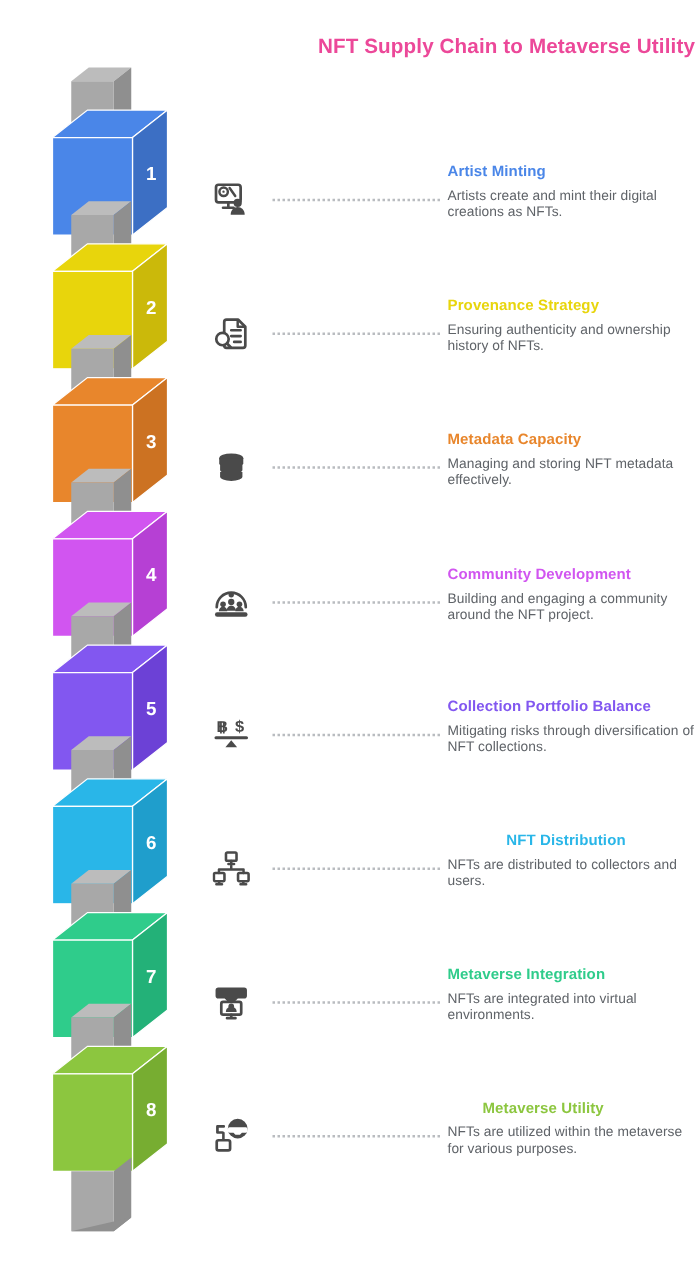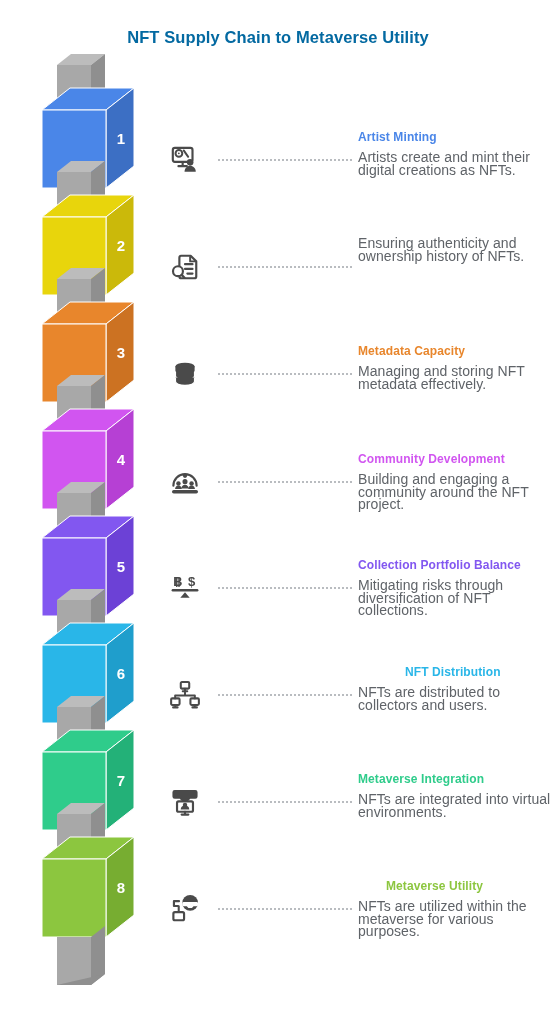--- a/index.html
+++ b/index.html
@@ -9,24 +9,24 @@
     background: #ffffff;
     font-family: "Liberation Sans", sans-serif;
     overflow: hidden;
   }
   #page { position: relative; width: 556px; height: 1024px; background: #fff; }
 
   
   #title {
     position: absolute;
     top: 28px; left: 0; width: 556px;
-    text-align: center;
+    text-align: right;
     font-size: 16.5px;
     font-weight: bold;
-    color: #0369a1;
+    color: #ec4899;
     letter-spacing: 0.1px;
   }
 
   
   #stack { position: absolute; left: 0; top: 0; width: 180px; height: 1024px; }
 
   
   .row { position: absolute; left: 160px; width: 396px; height: 104px; }
   .icon-wrap {
     position: absolute; left: 5px; top: 14px;
@@ -43,21 +43,21 @@
   .txt { position: absolute; left: 198px; top: 4px; width: 198px; }
   .txt h3 {
     margin: 0 0 7px 0;
     font-size: 12px;
     font-weight: bold;
     line-height: 14px;
     letter-spacing: 0.1px;
   }
   .txt p {
     margin: 0;
-    font-size: 14px;
+    font-size: 11px;
     line-height: 12.5px;
     color: #5f6368;
     letter-spacing: 0.05px;
   }
 </style>
 </head>
 <body>
 
 <div id="page">
 
@@ -164,20 +164,21 @@
     <svg width="30" height="30" viewBox="0 0 32 32" fill="none">
       <path d="M12 4 h10 l6 6 v16 a2 2 0 0 1 -2 2 H12 a2 2 0 0 1 -2 -2 V6 a2 2 0 0 1 2 -2 z" stroke="#4a4a4a" stroke-width="2.3" stroke-linejoin="round"></path>
       <path d="M21.5 4.5 V10 h5.5" stroke="#4a4a4a" stroke-width="2.1" stroke-linejoin="round"></path>
       <path d="M16 13 h8 M16 18 h8 M18.5 23 h5.5" stroke="#4a4a4a" stroke-width="2.3" stroke-linecap="round"></path>
       <circle cx="8.5" cy="20.5" r="5.3" stroke="#4a4a4a" stroke-width="2.3" fill="#fff"></circle>
       <path d="M12.4 24.4 L15.5 27.6" stroke="#4a4a4a" stroke-width="2.4" stroke-linecap="round"></path>
     </svg>
         </div>
         <div class="dots" style="border-top-color: rgb(185, 188, 192);"></div>
         <div class="txt">
+          <h3 style="color: rgb(232, 213, 12);">Provenance Strategy</h3>
           <p>Ensuring authenticity and ownership history of NFTs.</p>
         </div>
       </div>
       <div class="row" style="top: 340px;">
         <div class="icon-wrap">
     <svg width="28" height="28" viewBox="0 0 32 32" fill="none">
       <ellipse cx="16" cy="7.5" rx="11" ry="4.4" fill="#4a4a4a"></ellipse>
       <path d="M5 7.5 v4.6 c0 2.4 4.9 4.4 11 4.4 s11-2 11-4.4 V7.5" fill="#4a4a4a"></path>
       <path d="M5 13.8 v4.6 c0 2.4 4.9 4.4 11 4.4 s11-2 11-4.4 v-4.6" fill="#4a4a4a" stroke="#fff" stroke-width="1.6"></path>
       <path d="M5 20.1 v4.6 c0 2.4 4.9 4.4 11 4.4 s11-2 11-4.4 v-4.6" fill="#4a4a4a" stroke="#fff" stroke-width="1.6"></path>

